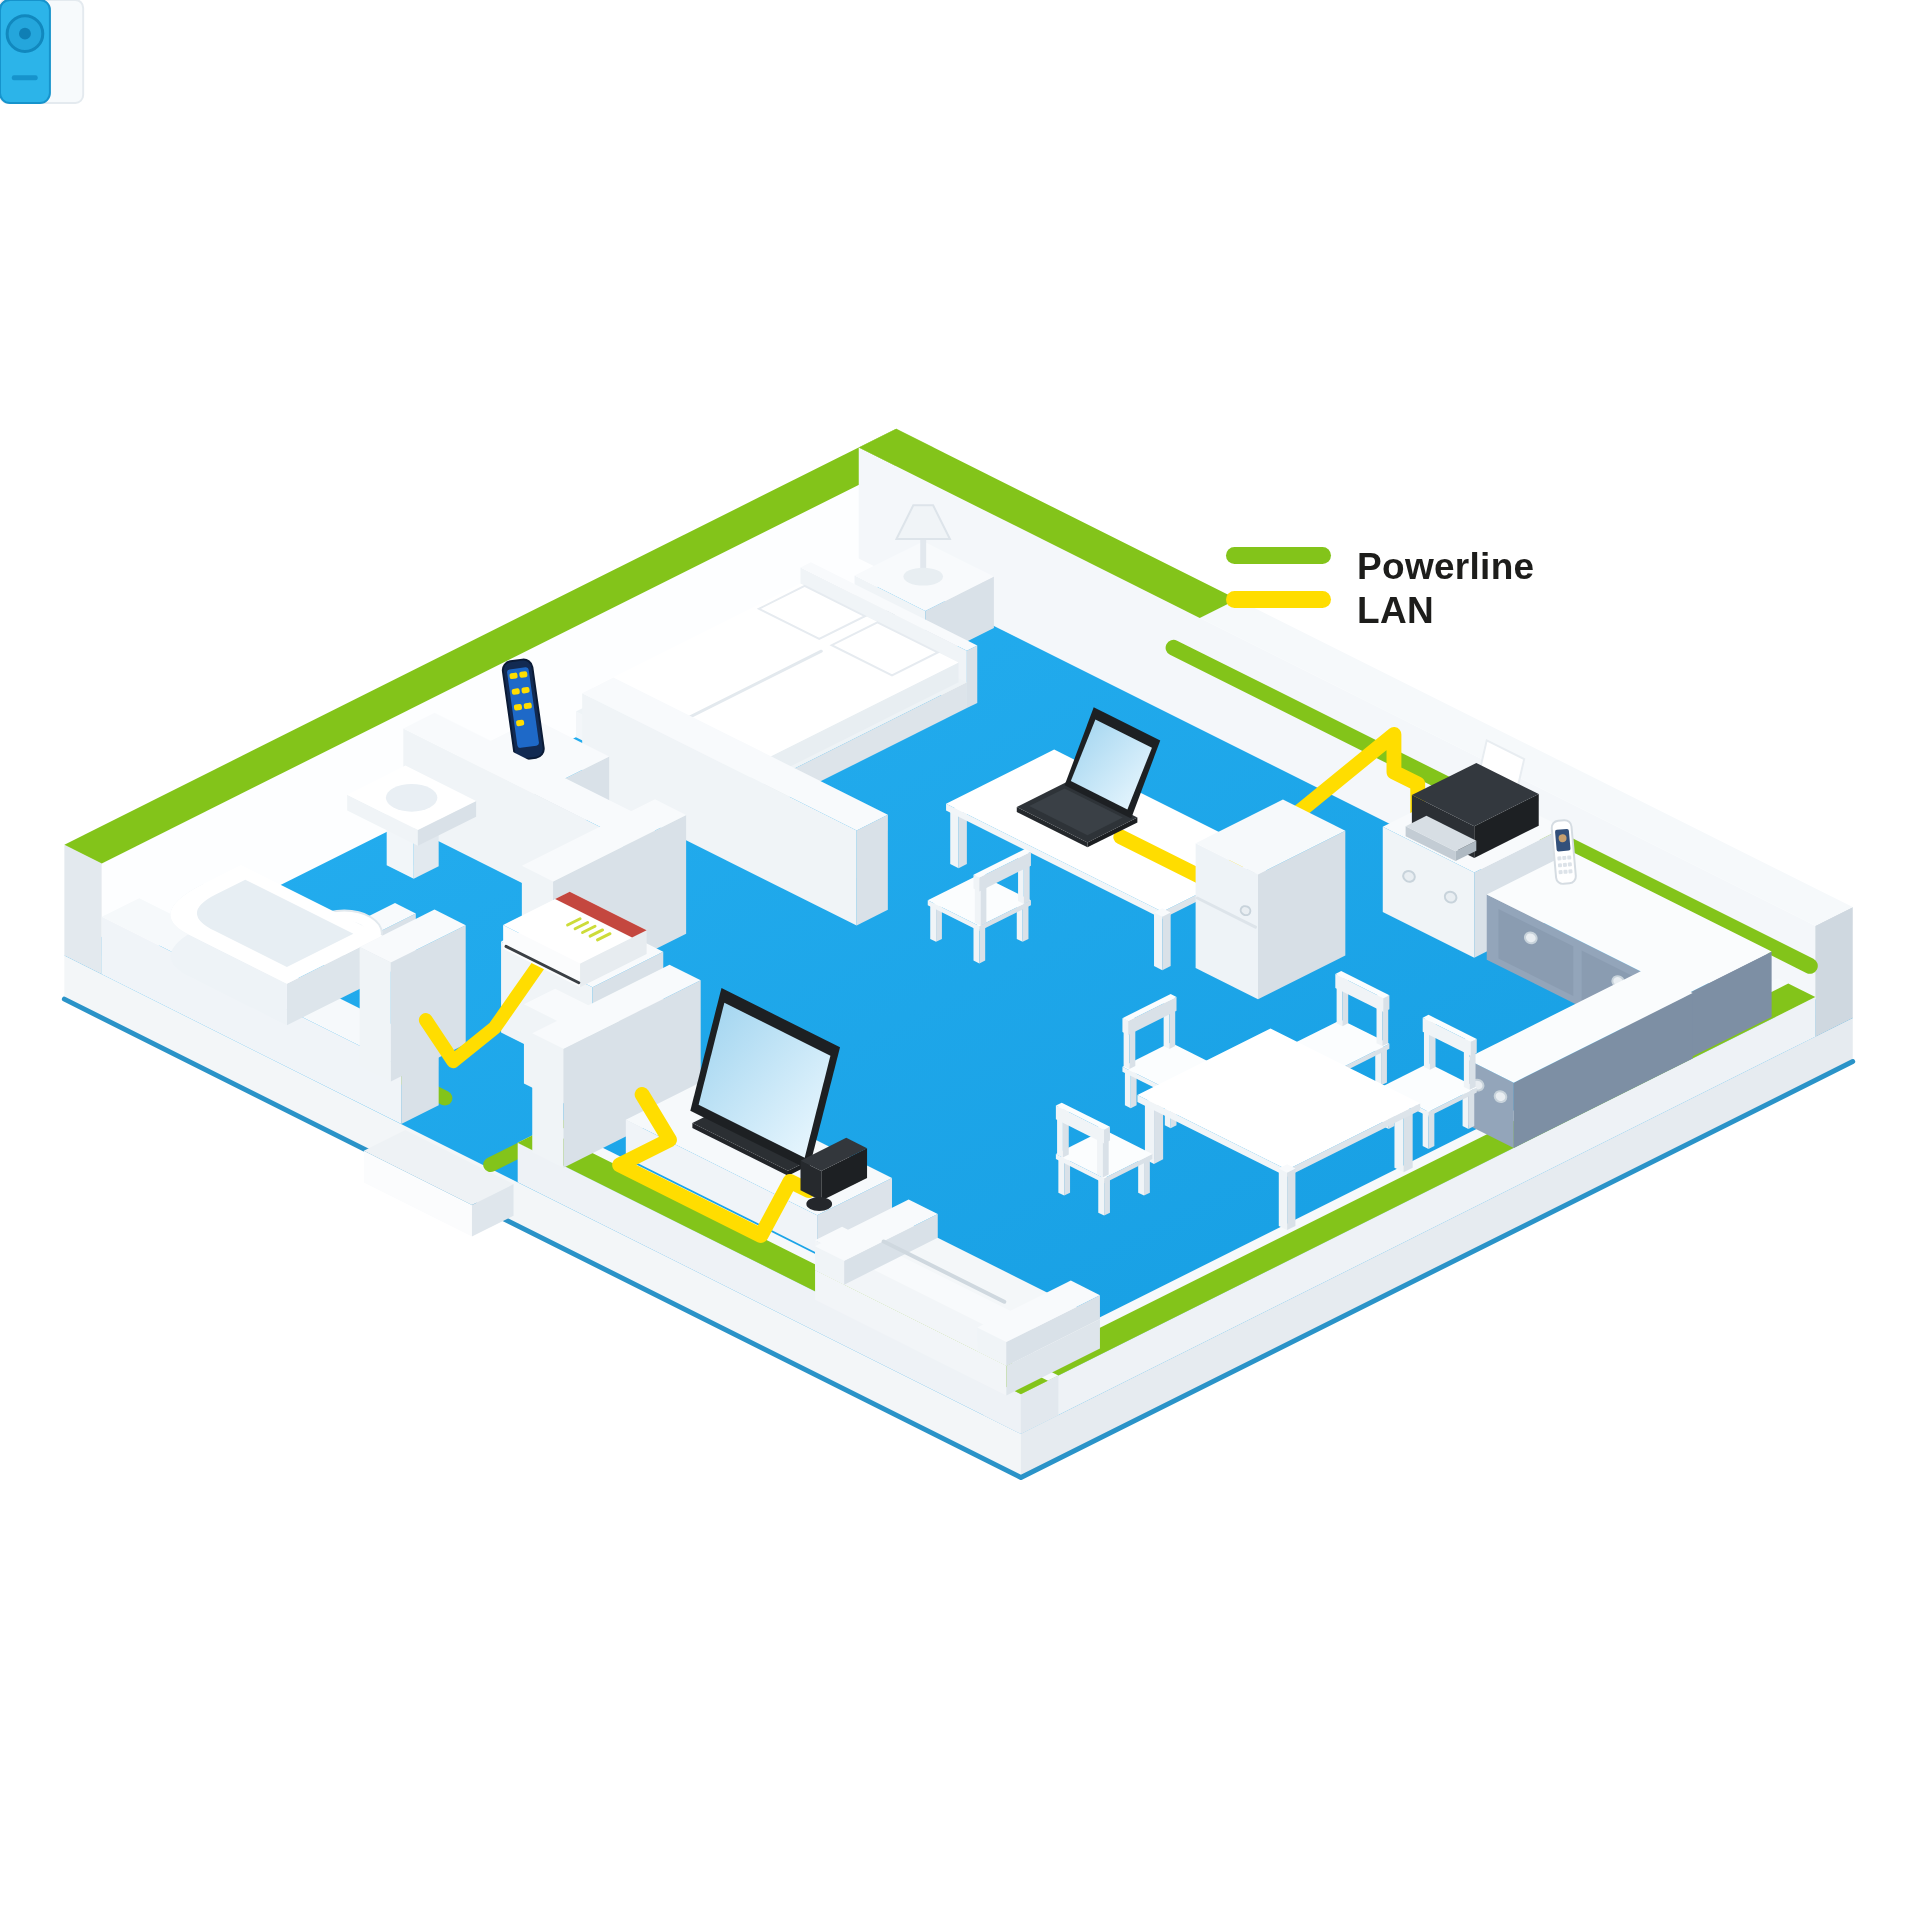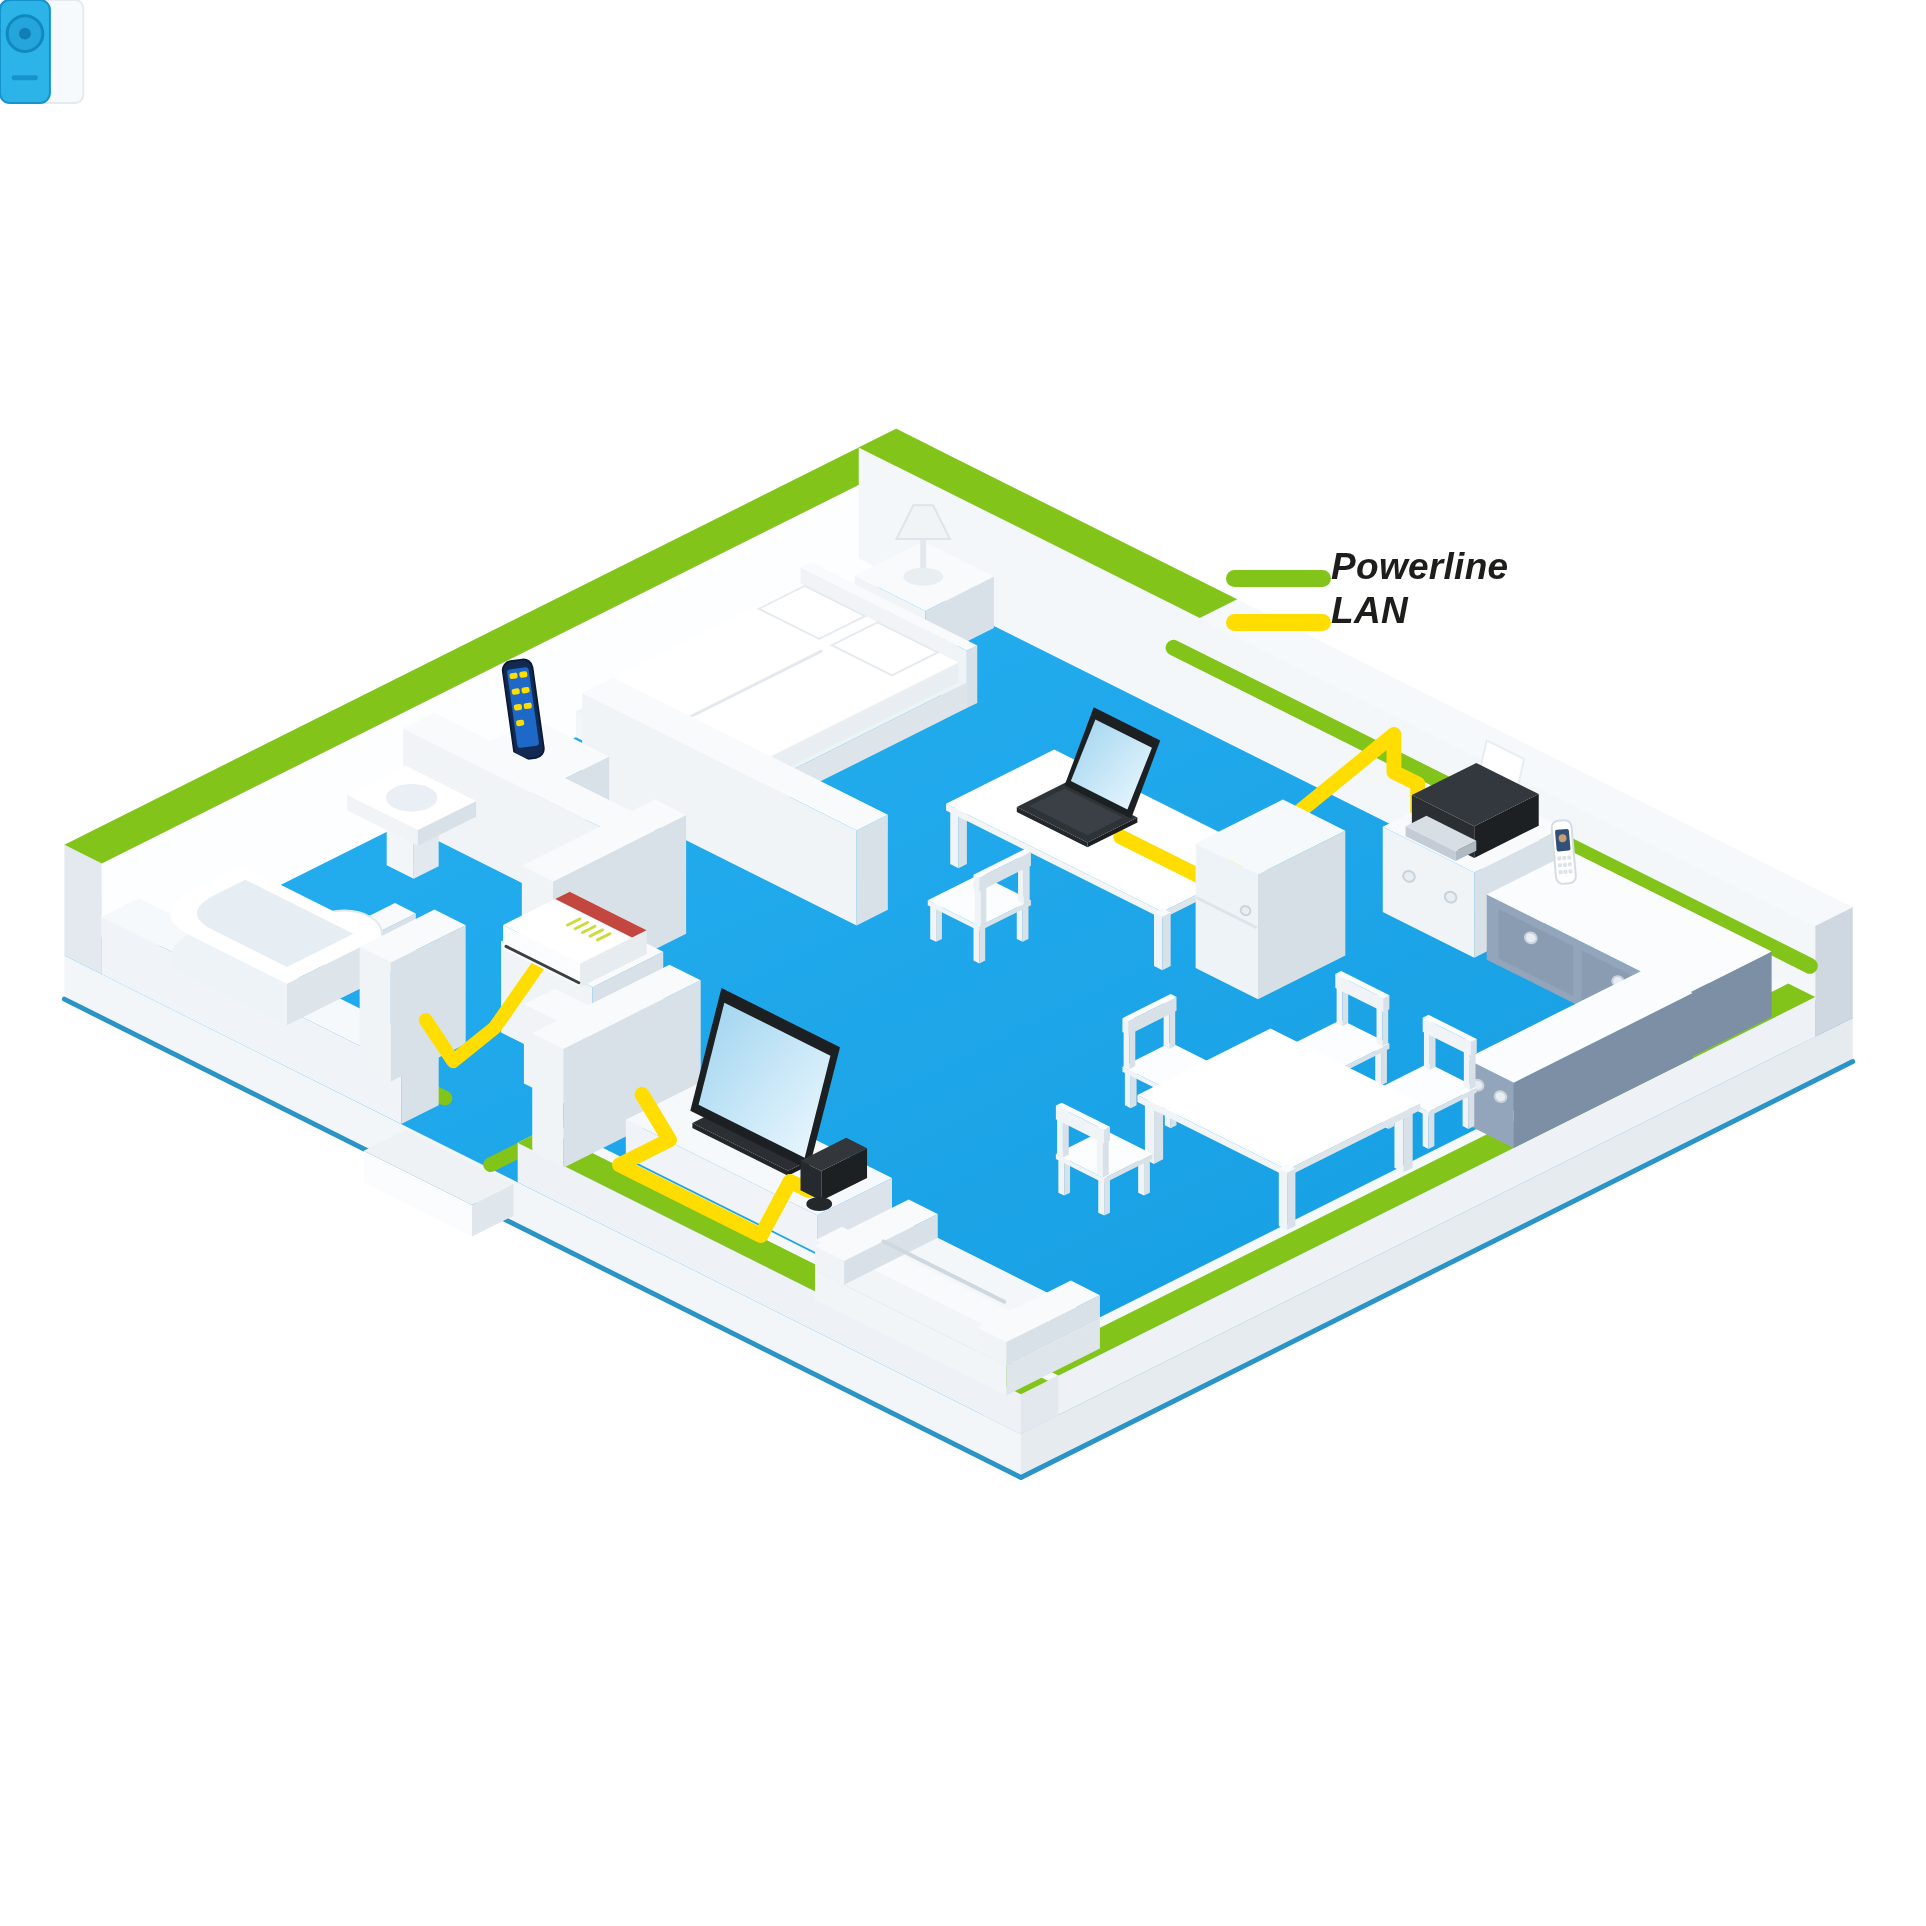--- a/index.html
+++ b/index.html
@@ -1,21 +1,21 @@
 <!DOCTYPE html>
 <html><head>
 <meta charset="utf-8">
 <style>
   html,body{margin:0;padding:0;background:#ffffff;}
   body{width:1927px;height:1927px;position:relative;overflow:hidden;
        font-family:"Liberation Sans",sans-serif;}
   #scene{position:absolute;left:0;top:0;width:1927px;height:1927px;}
   .legend{position:absolute;left:1226px;top:547px;display:flex;
           flex-direction:column;gap:4px;}
-  .legend-row{display:flex;align-items:flex-end;height:40px;font-style:italic;}
+  .legend-row{display:flex;align-items:flex-start;gap:26px;height:40px;}
   .swatch{width:105px;height:17px;border-radius:9px;flex:0 0 auto;}
   .legend-label{font-size:37px;font-weight:700;color:#1d1d1b;
                 letter-spacing:0.3px;line-height:40px;}
 </style>
 </head>
 <body>
 
 <svg id="scene" viewBox="0 0 1946 1946" xmlns="http://www.w3.org/2000/svg">
   <defs>
     <linearGradient id="gScreen" x1="0" y1="0" x2="1" y2="1">

